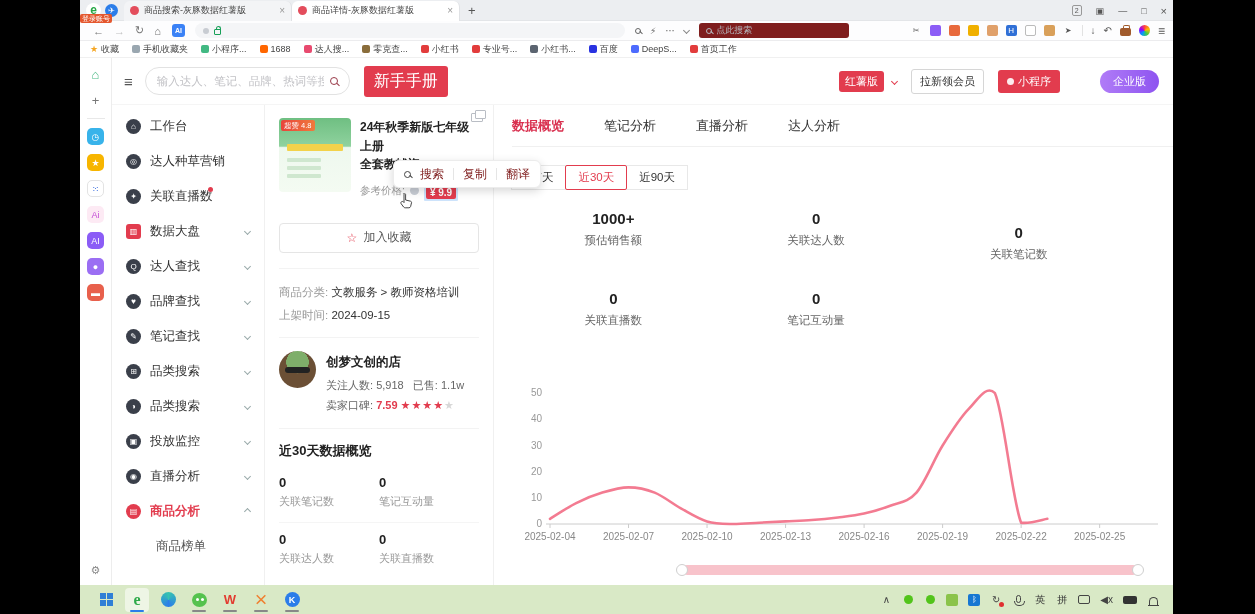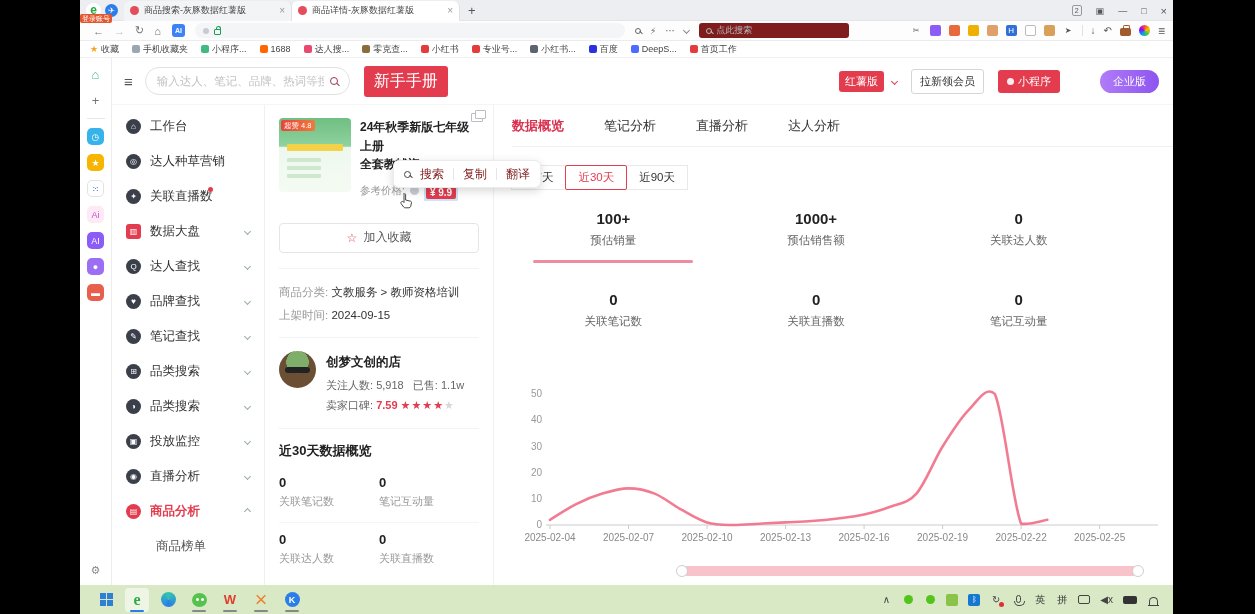--- a/index.html
+++ b/index.html
@@ -496,25 +496,20 @@
                   <span class="atab">直播分析</span>
                   <span class="atab">达人分析</span>
                 </div>
               <div class="ranges" id="ranges">
                   <span class="rng">近7天</span>
                   <span class="rng active">近30天</span>
                   <span class="rng">近90天</span>
                 </div>
               <div class="stats" id="stats">
                   <div class="stat">
-                    <div class="stat-v">100+</div>
-                    <div class="stat-l">预估销量</div>
-                    <div class="stat-u"></div>
-                  </div>
-                  <div class="stat">
                     <div class="stat-v">1000+</div>
                     <div class="stat-l">预估销售额</div>
                   </div>
                   <div class="stat">
                     <div class="stat-v">0</div>
                     <div class="stat-l">关联达人数</div>
                   </div>
                   <div class="stat r2">
                     <div class="stat-v">0</div>
                     <div class="stat-l">关联笔记数</div>

